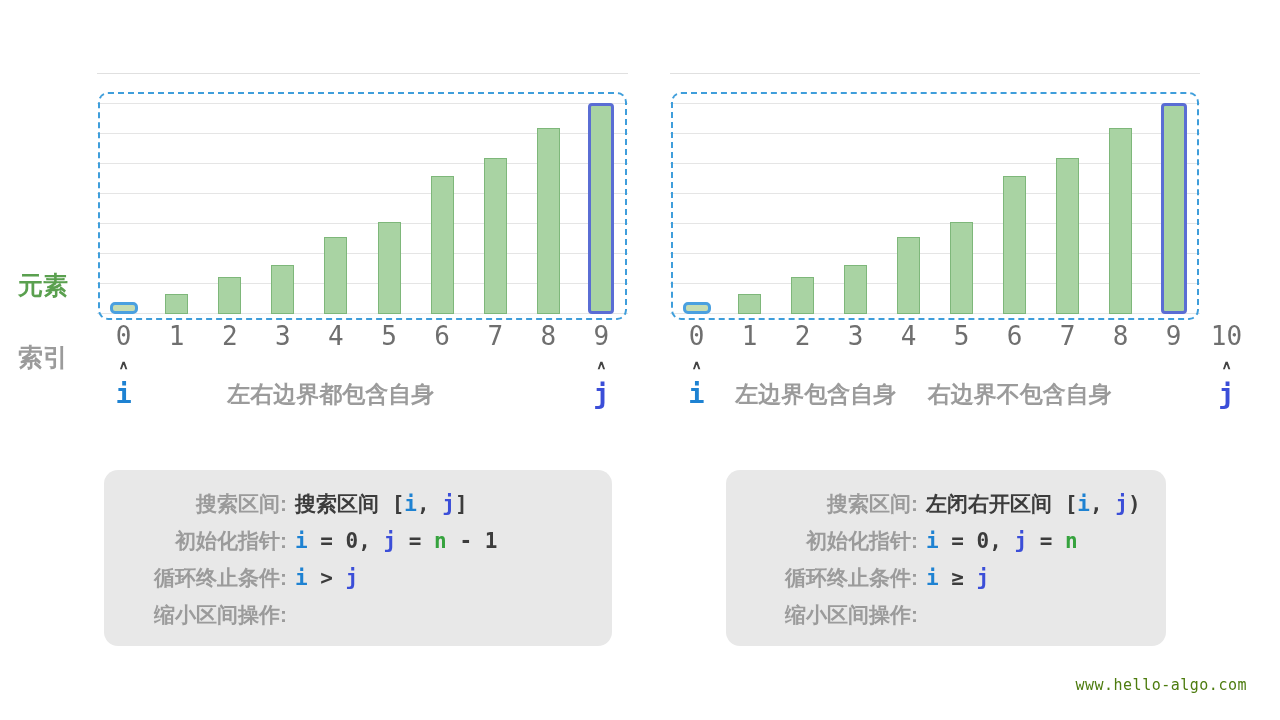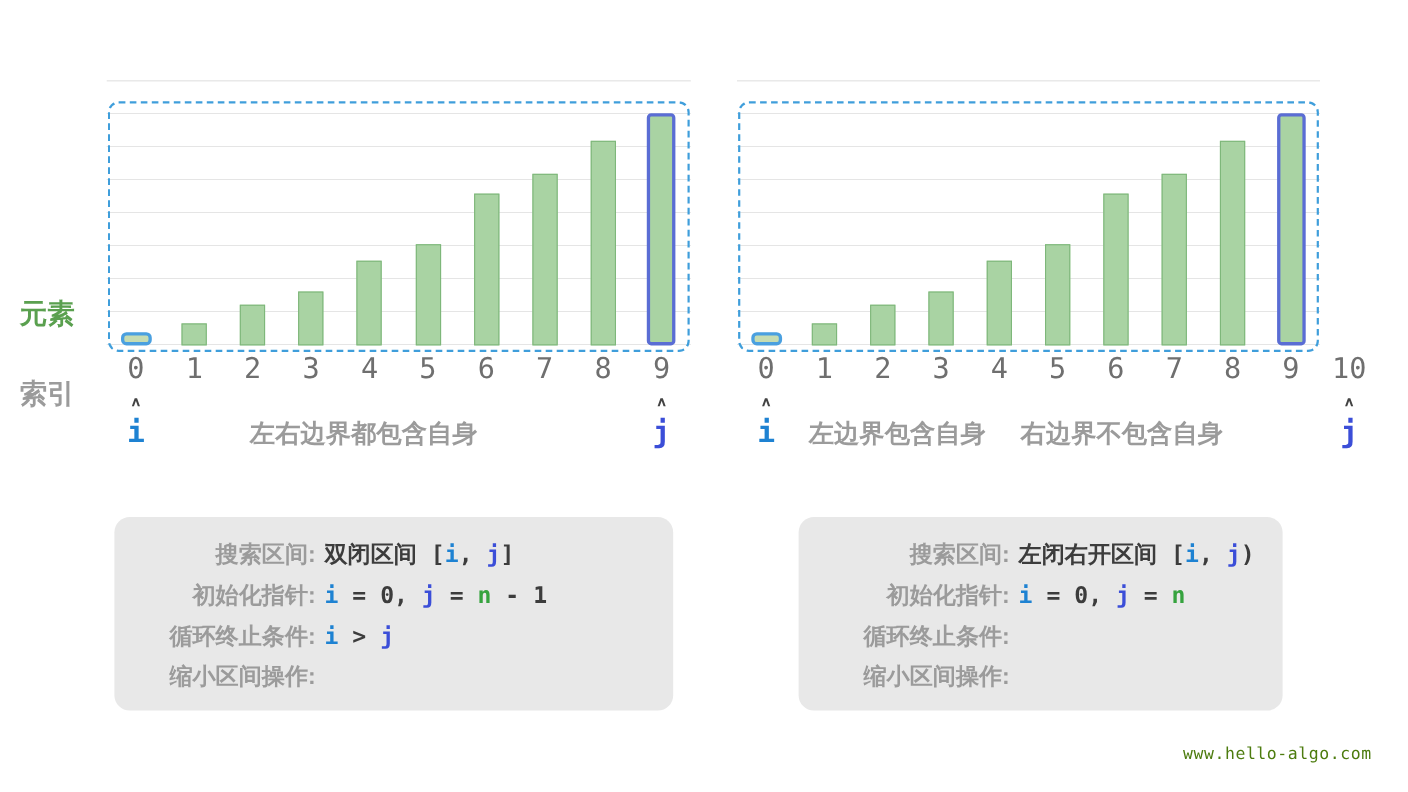--- a/index.html
+++ b/index.html
@@ -238,21 +238,21 @@
         <div class="ptr indigo">j</div>
       </div>
       <div class="caption" style="left: 60%;">右边界不包含自身</div>
       <div class="caption" style="left: 25%;">左边界包含自身</div>
     </div>
 </div>
 
 <div class="infobox" id="box-left">
     <div class="irow">
       <div class="ilabel">搜索区间:</div>
-      <div class="icontent"><span class="c-dark">双闭区间 [</span><span class="c-blue">i</span><span class="c-dark">, </span><span class="c-indigo">j</span><span class="c-dark">]</span></div>
+      <div class="icontent"><span class="c-dark">搜索区间 [</span><span class="c-blue">i</span><span class="c-dark">, </span><span class="c-indigo">j</span><span class="c-dark">]</span></div>
     </div>
     <div class="irow">
       <div class="ilabel">初始化指针:</div>
       <div class="icontent"><span class="c-blue">i</span><span class="c-dark"> = 0, </span><span class="c-indigo">j</span><span class="c-dark"> = </span><span class="c-green">n</span><span class="c-dark"> - 1</span></div>
     </div>
     <div class="irow">
       <div class="ilabel">循环终止条件:</div>
       <div class="icontent"><span class="c-blue">i</span><span class="c-dark"> &gt; </span><span class="c-indigo">j</span></div>
     </div>
     <div class="irow">
@@ -263,19 +263,20 @@
     <div class="irow">
       <div class="ilabel">搜索区间:</div>
       <div class="icontent"><span class="c-dark">左闭右开区间 [</span><span class="c-blue">i</span><span class="c-dark">, </span><span class="c-indigo">j</span><span class="c-dark">)</span></div>
     </div>
     <div class="irow">
       <div class="ilabel">初始化指针:</div>
       <div class="icontent"><span class="c-blue">i</span><span class="c-dark"> = 0, </span><span class="c-indigo">j</span><span class="c-dark"> = </span><span class="c-green">n</span></div>
     </div>
     <div class="irow">
       <div class="ilabel">循环终止条件:</div>
+      <div class="icontent"><span class="c-blue">i</span><span class="c-dark"> ≥ </span><span class="c-indigo">j</span></div>
     </div>
     <div class="irow">
       <div class="ilabel">缩小区间操作:</div>
     </div>
   </div>
 
 <div id="watermark">www.hello-algo.com</div>
 
 </body></html>

